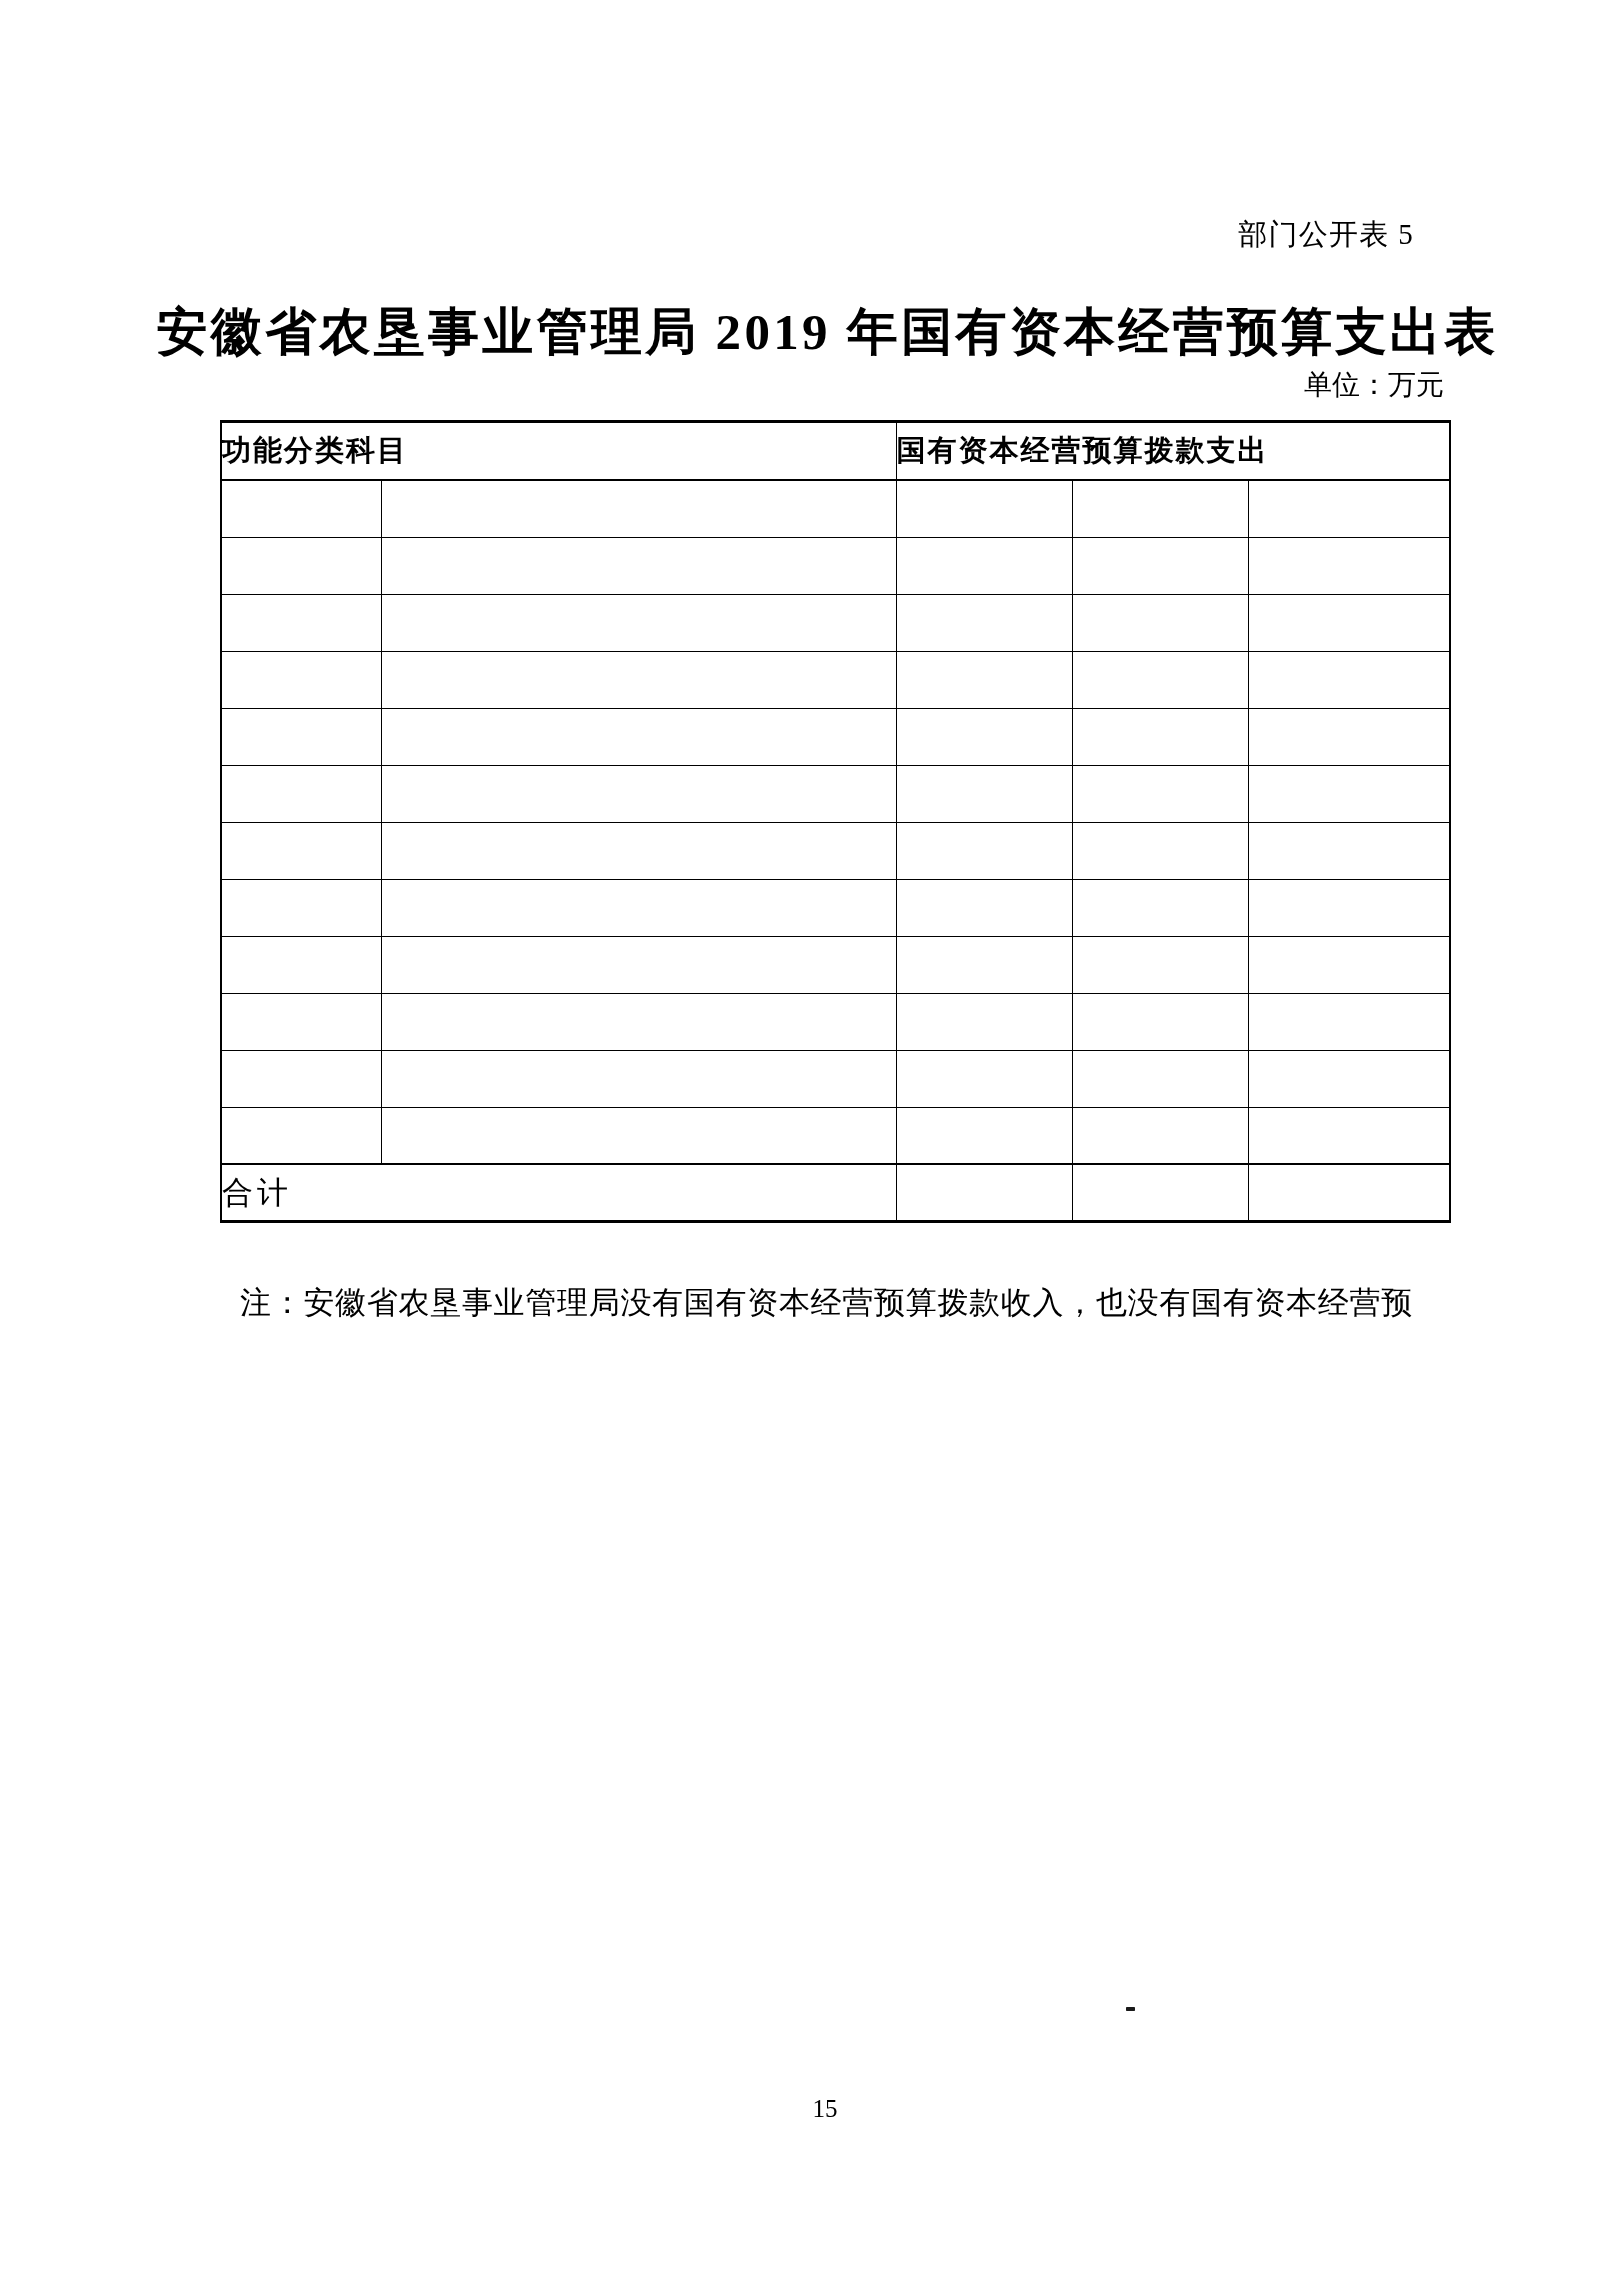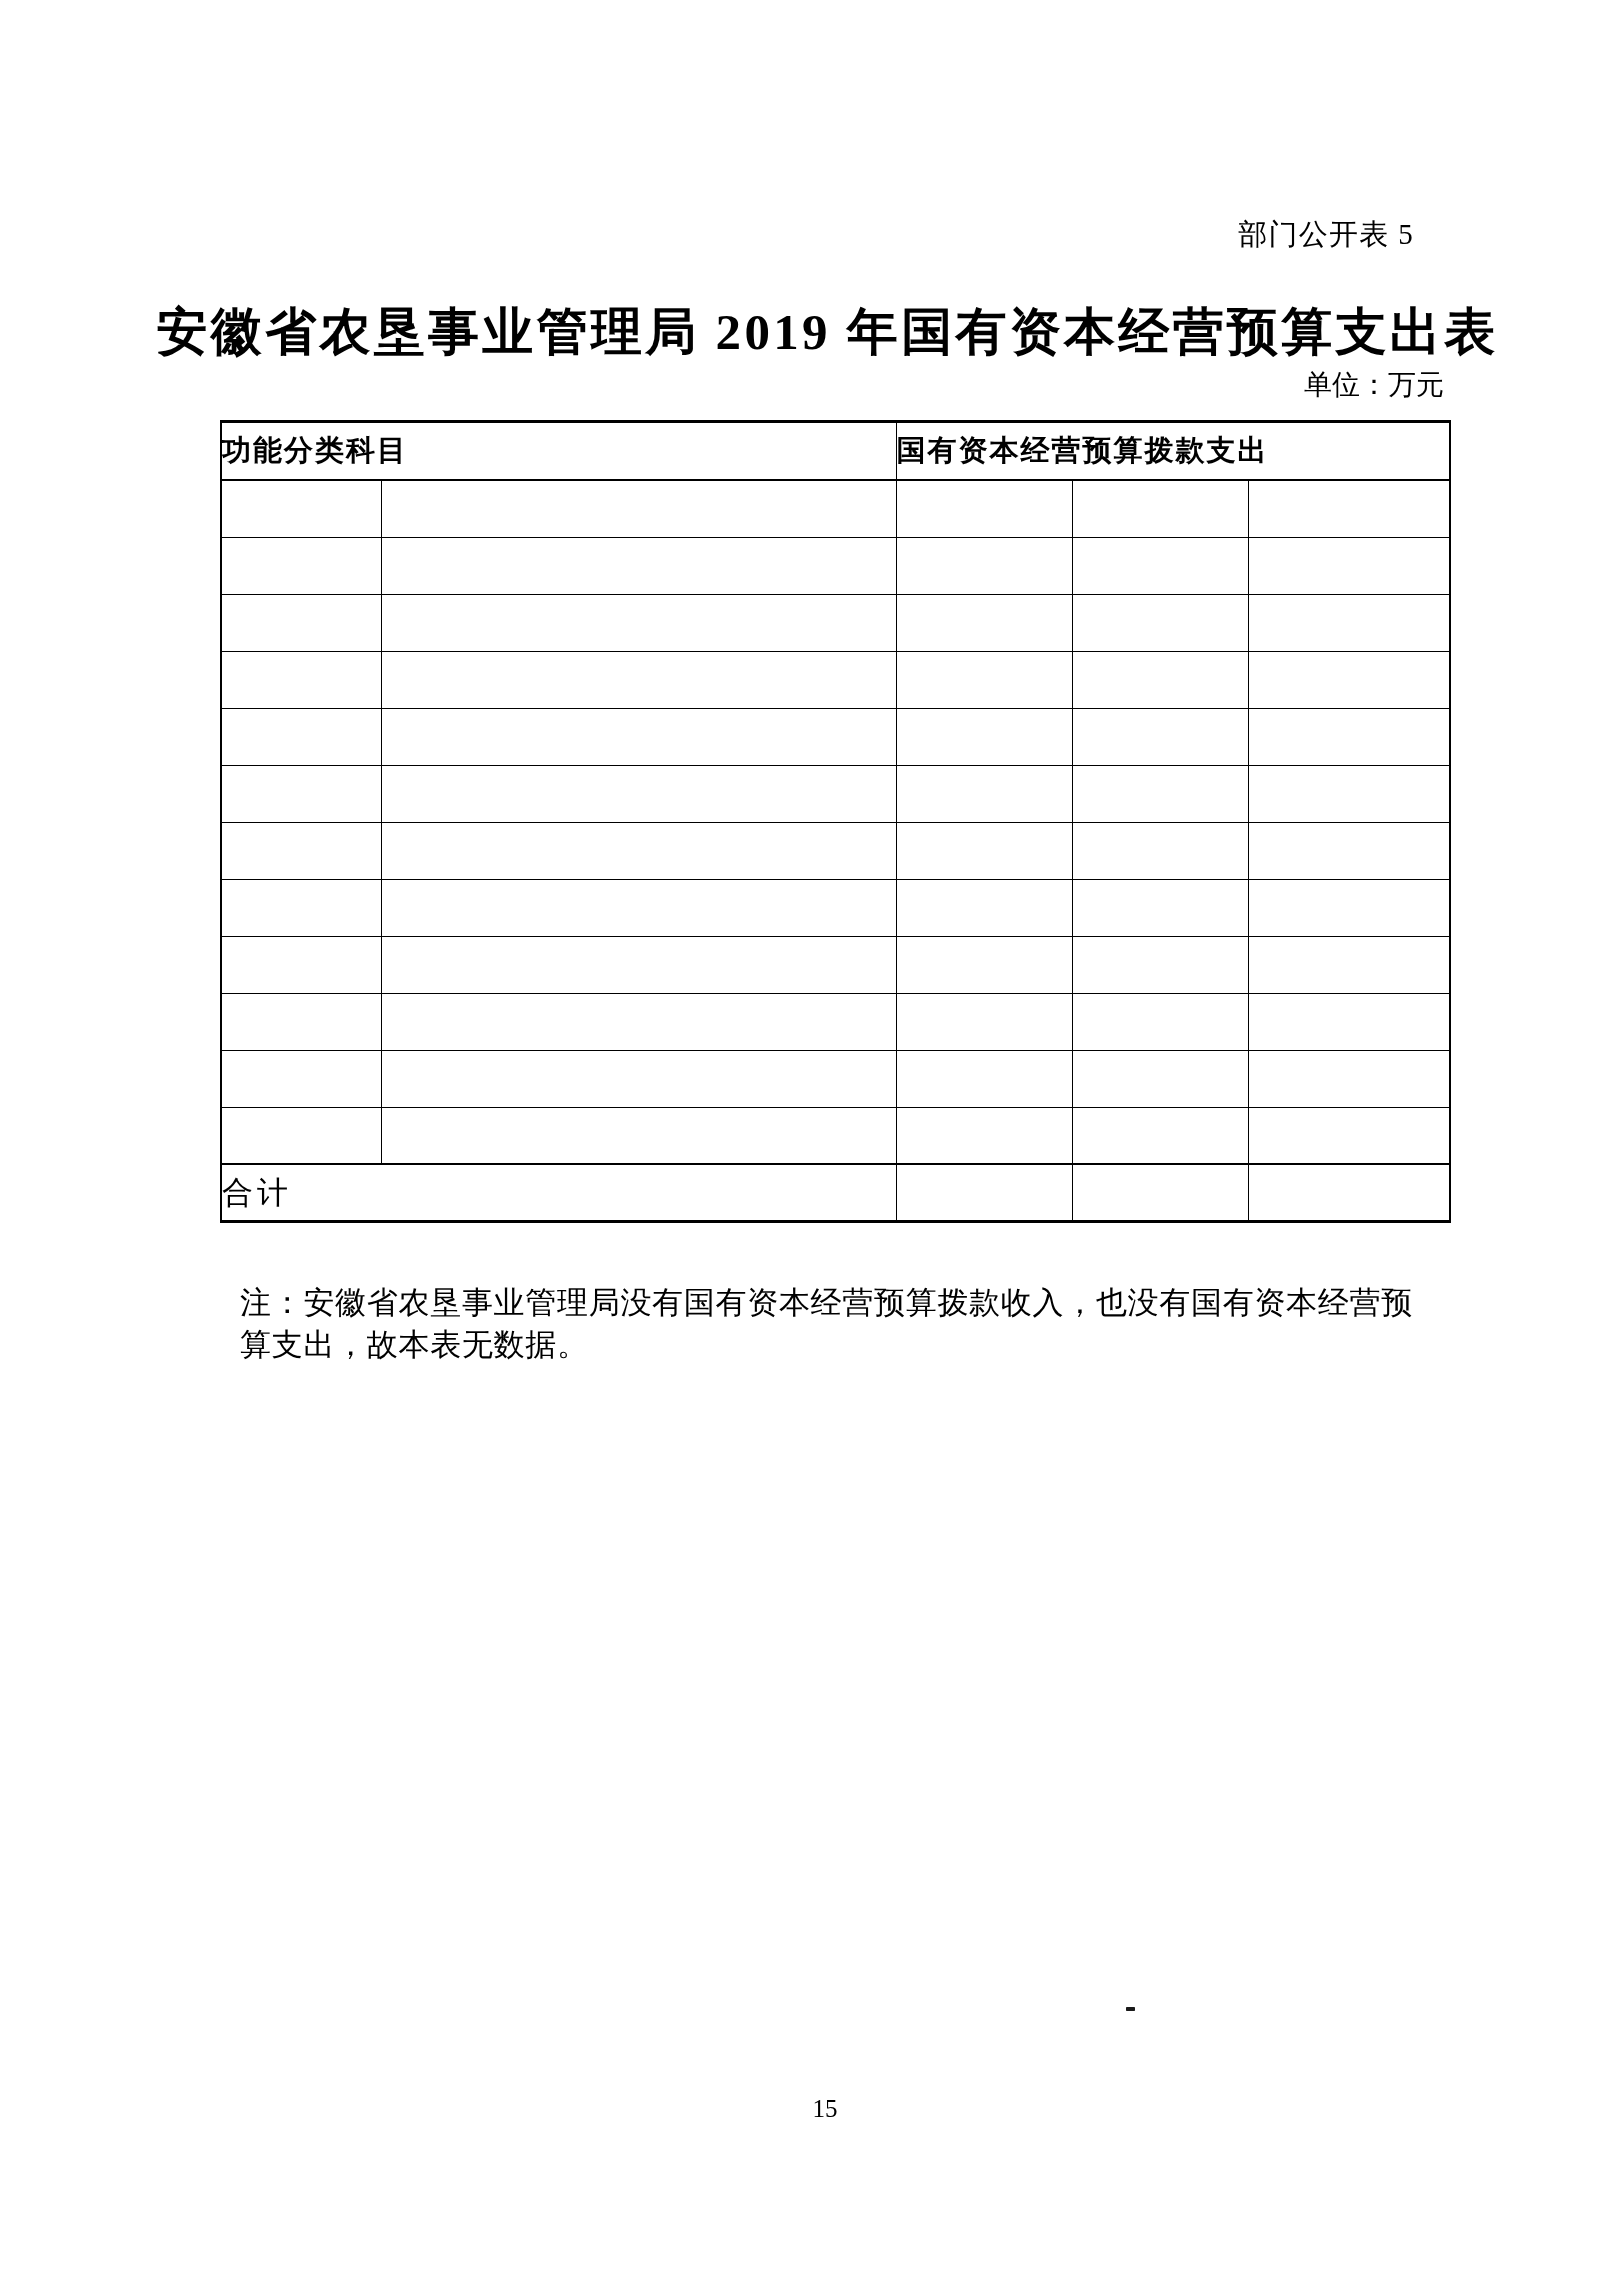--- a/index.html
+++ b/index.html
@@ -225,21 +225,20 @@
         <td colspan="2">合计</td>
         <td></td>
         <td></td>
         <td></td>
       </tr>
     </tfoot>
   </table>
 
   <div class="note">
     <div class="note-line">注：安徽省农垦事业管理局没有国有资本经营预算拨款收入，也没有国有资本经营预</div>
-    <div class="note-line">算支出，故本表无数据。</div>
   </div>
 
   <div class="scan-artifact"></div>
 
   <div class="page-number">15</div>
 
 </div>
 
 
 </body></html>

